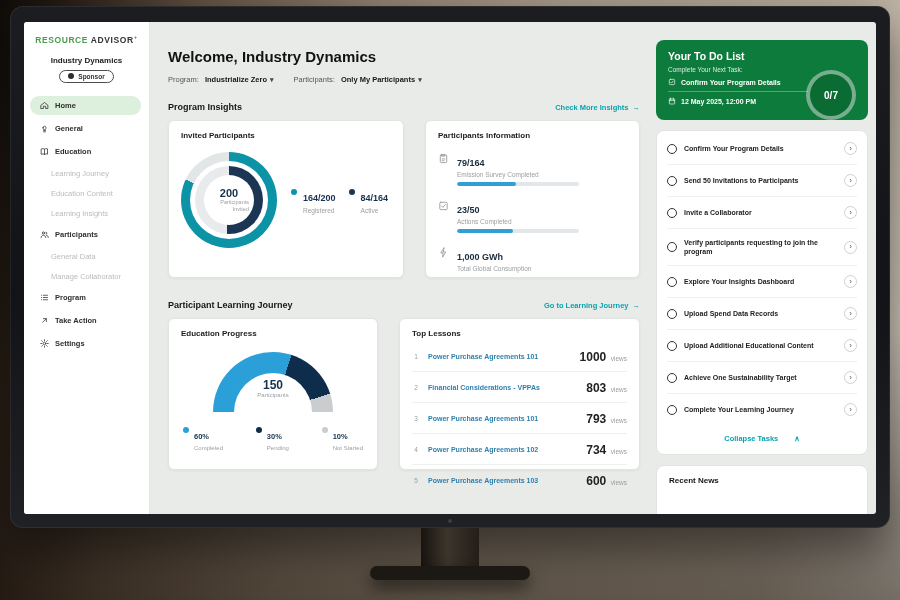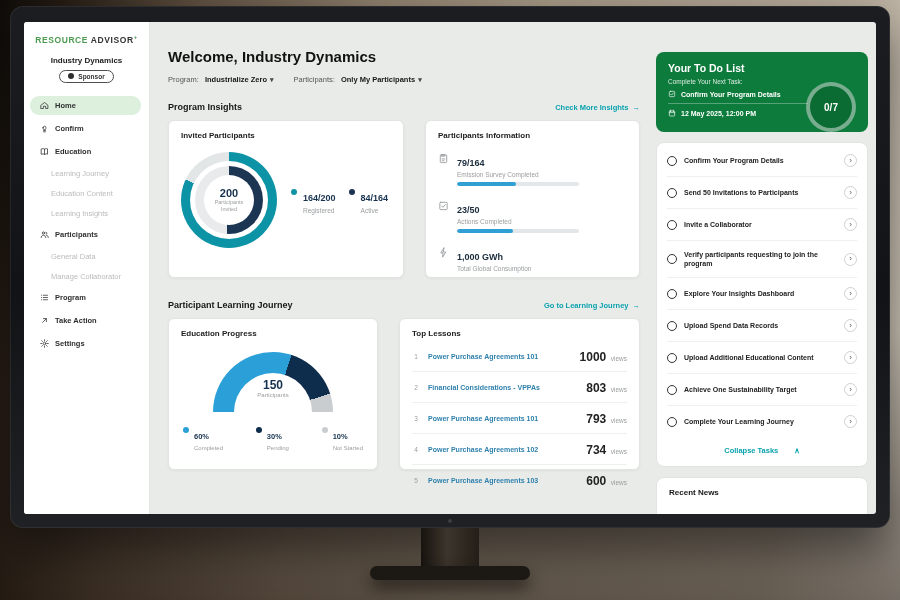--- a/index.html
+++ b/index.html
@@ -53,21 +53,21 @@
   .card-lessons{flex:1;height:152px;}
   
   .donut-wrap{display:flex;align-items:center;gap:14px;margin-top:12px;}
   .donut{position:relative;width:96px;height:96px;flex:none;}
   .ring-outer{position:absolute;inset:0;border-radius:50%;
     background:conic-gradient(var(--c) 0 calc(var(--p)*3.6deg), #e2e6e7 0);}
   .ring-outer-hole{position:absolute;inset:9px;border-radius:50%;background:#fff;}
   .ring-inner{position:absolute;inset:14px;border-radius:50%;
     background:conic-gradient(var(--c) 0 calc(var(--p)*3.6deg), #e8eaeb 0);}
   .ring-inner-hole{position:absolute;inset:23px;border-radius:50%;background:#fff;
-    display:flex;flex-direction:column;align-items:center;justify-content:center;text-align:center;}
+    display:flex;flex-direction:column;align-items:center;justify-content:center;text-align:right;}
   .donut-val{font-size:11px;font-weight:bold;color:#16324e;}
   .donut-lab{font-size:5.5px;color:#9a9d9f;width:40px;line-height:1.2;}
   .legend{display:flex;flex-direction:row;gap:13px;}
   .leg-entry{display:flex;gap:6px;align-items:flex-start;}
   .dot{width:6px;height:6px;border-radius:50%;background:var(--c);margin-top:2px;flex:none;}
   .leg-val{font-size:9px;font-weight:bold;color:#16324e;}
   .leg-lab{font-size:6.5px;color:#9a9d9f;margin-top:2px;}
   
   .info-rows{margin-top:12px;display:flex;flex-direction:column;gap:13px;}
   .info-row{display:flex;gap:8px;align-items:flex-start;}
@@ -93,21 +93,21 @@
   .gl-lab{font-size:6px;color:#9a9d9f;margin-top:2px;}
   
   .lesson-row{display:flex;align-items:center;gap:8px;padding:6px 0;border-bottom:1px solid #eeefee;}
   .lesson-row:last-child{border-bottom:none;}
   .lrank{font-size:6.5px;color:#9a9d9f;width:8px;text-align:center;flex:none;}
   .ltitle{font-size:7px;font-weight:bold;color:#2e80ad;flex:1;cursor:pointer;text-decoration:none;}
   .lviews{white-space:nowrap;}
   .lv-val{font-size:12px;font-weight:bold;color:#222;}
   .lv-lab{font-size:6.5px;color:#9a9d9f;}
   
-  .rightcol{position:absolute;left:632px;top:0;width:212px;bottom:0;padding-top:30px;box-sizing:border-box;}
+  .rightcol{position:absolute;left:632px;top:0;width:212px;bottom:0;padding-top:18px;box-sizing:border-box;}
   .todo-green{position:relative;background:#0c7b3b;border-radius:8px;padding:10px 12px;color:#fff;box-sizing:border-box;}
   .todo-title{font-size:10.5px;font-weight:bold;}
   .todo-sub{font-size:6.5px;opacity:.85;margin-top:4px;}
   .todo-line{display:flex;align-items:center;gap:5px;font-size:7px;font-weight:bold;padding:5px 0;width:140px;}
   .todo-div{height:1px;background:rgba(255,255,255,.3);width:140px;}
   .wic{width:8px;height:8px;stroke:#fff;fill:none;stroke-width:2;stroke-linecap:round;stroke-linejoin:round;flex:none;}
   .ring07{position:absolute;right:12px;top:30px;width:42px;height:42px;border-radius:50%;
     border:4px solid rgba(255,255,255,.45);background:rgba(0,0,0,.12);
     display:flex;align-items:center;justify-content:center;font-size:10px;font-weight:bold;}
   .tasks-card{margin-top:10px;background:#fff;border:1px solid #e2e4e2;border-radius:8px;padding:2px 10px;box-sizing:border-box;}
@@ -142,21 +142,21 @@
         <div class="nav-item active">
           <svg class="nic" viewBox="0 0 24 24">
               <path d="M3 11L12 4l9 7v9h-6v-6h-6v6H3z"></path>
             </svg>
           <span>Home</span>
         </div>
         <div class="nav-item">
           <svg class="nic" viewBox="0 0 24 24">
               <path d="M9 18h6M10 21h4M8 10a4 4 0 1 1 8 0c0 2-1 3-2 4v2h-4v-2c-1-1-2-2-2-4z"></path>
             </svg>
-          <span>Confirm</span>
+          <span>General</span>
         </div>
         <div class="nav-item">
           <svg class="nic" viewBox="0 0 24 24">
               <path d="M4 5c2-1 6-1 8 1 2-2 6-2 8-1v14c-2-1-6-1-8 1-2-2-6-2-8-1zM12 6v14"></path>
             </svg>
           <span>Education</span>
         </div>
         <div class="nav-sub"><span>Learning Journey</span></div>
         <div class="nav-sub"><span>Education Content</span></div>
         <div class="nav-sub"><span>Learning Insights</span></div>

